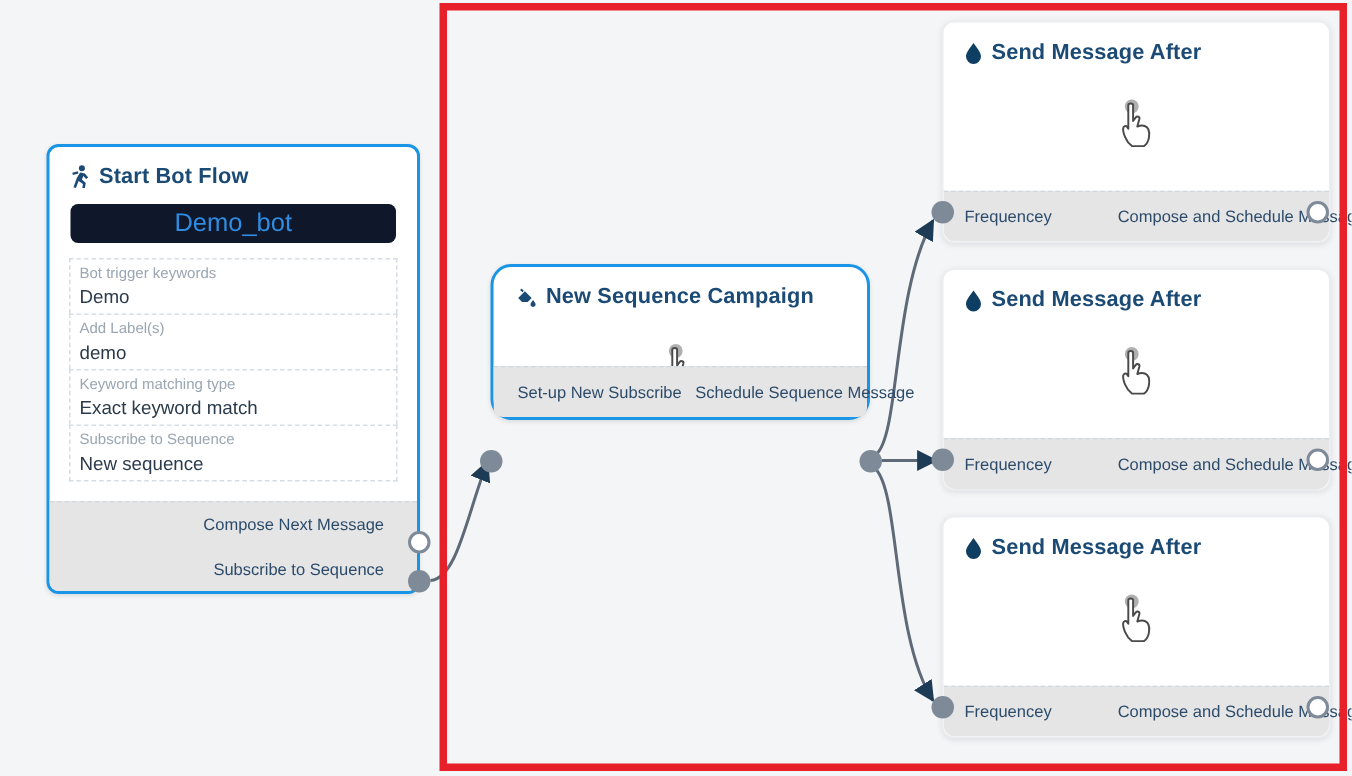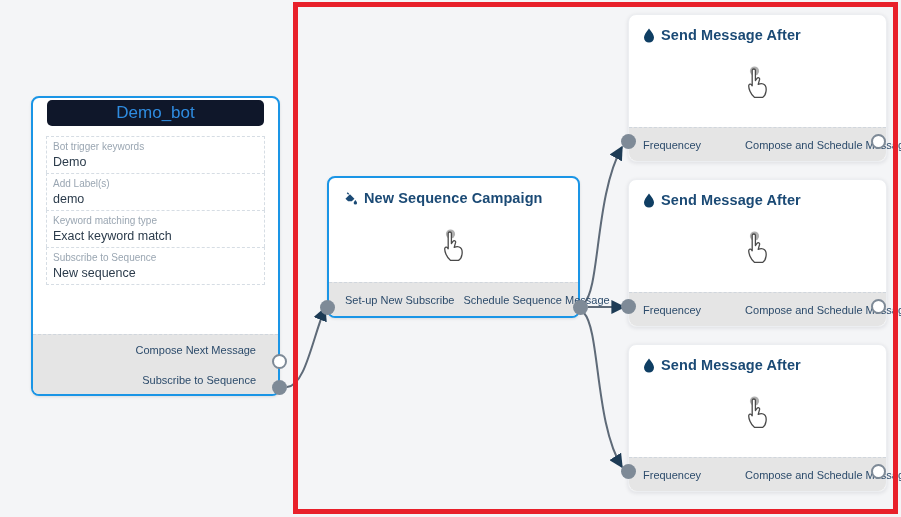--- a/index.html
+++ b/index.html
@@ -148,21 +148,21 @@
   .footer-row {
     height: 30px;
     display: flex;
     align-items: center;
     justify-content: flex-end;
     padding-right: 22px;
     padding-left: 26px;
   }
 
   
-  #seq-node { left: 327px; top: 176px; width: 253px; height: 142px; }
+  #seq-node { left: 327px; top: 176px; width: 253px; height: 104px; border-radius: 14px; }
   #seq-node .node-body { height: 62px; }
   #seq-node .node-footer {
     justify-content: flex-start;
     padding-left: 16px;
     gap: 9px;
   }
 
   
   .msg-card { left: 628px; width: 259px; height: 148px; }
   #msg-card-1 { top: 14px; }
@@ -191,20 +191,30 @@
 
     <path d="M 588 307 L 624 307" fill="none" stroke="#5e6a78" stroke-width="2" marker-end="url(#ah)"></path>
 
     <path d="M 584 303 C 600 290 595 195 622 147" fill="none" stroke="#5e6a78" stroke-width="2" marker-end="url(#ah)"></path>
 
     <path d="M 584 313 C 600 330 595 425 622 467" fill="none" stroke="#5e6a78" stroke-width="2" marker-end="url(#ah)"></path>
   </svg>
 
   <div id="start-node" class="node selected">
 
+    <div class="node-header">
+      <span class="hdr-icon">
+        <svg width="13" height="16" viewBox="0 0 13 16" xmlns="http://www.w3.org/2000/svg">
+          <circle cx="7.6" cy="2.2" r="2" fill="#1b4a75"></circle>
+          <path d="M6.4 5 L9.6 5.6 L11.8 8.3 L10.4 9.3 L8.6 7.3 L7.6 9.6 L10.2 12 L9.6 15.4 L7.9 15.3 L8.3 12.7 L5.4 10.6 L3.6 15.3 L2 14.8 L4.2 8.6 Z" fill="#1b4a75"></path>
+          <path d="M5.2 5.6 L1.6 6.6 L1.2 5.2 L5 4.1 Z" fill="#1b4a75"></path>
+        </svg>
+      </span>
+      <span class="node-title">Start Bot Flow</span>
+    </div>
 
     <div class="chip">Demo_bot</div>
 
     <div class="fields">
       <div class="field">
         <div class="field-label">Bot trigger keywords</div>
         <div class="field-value">Demo</div>
       </div>
       <div class="field">
         <div class="field-label">Add Label(s)</div>

